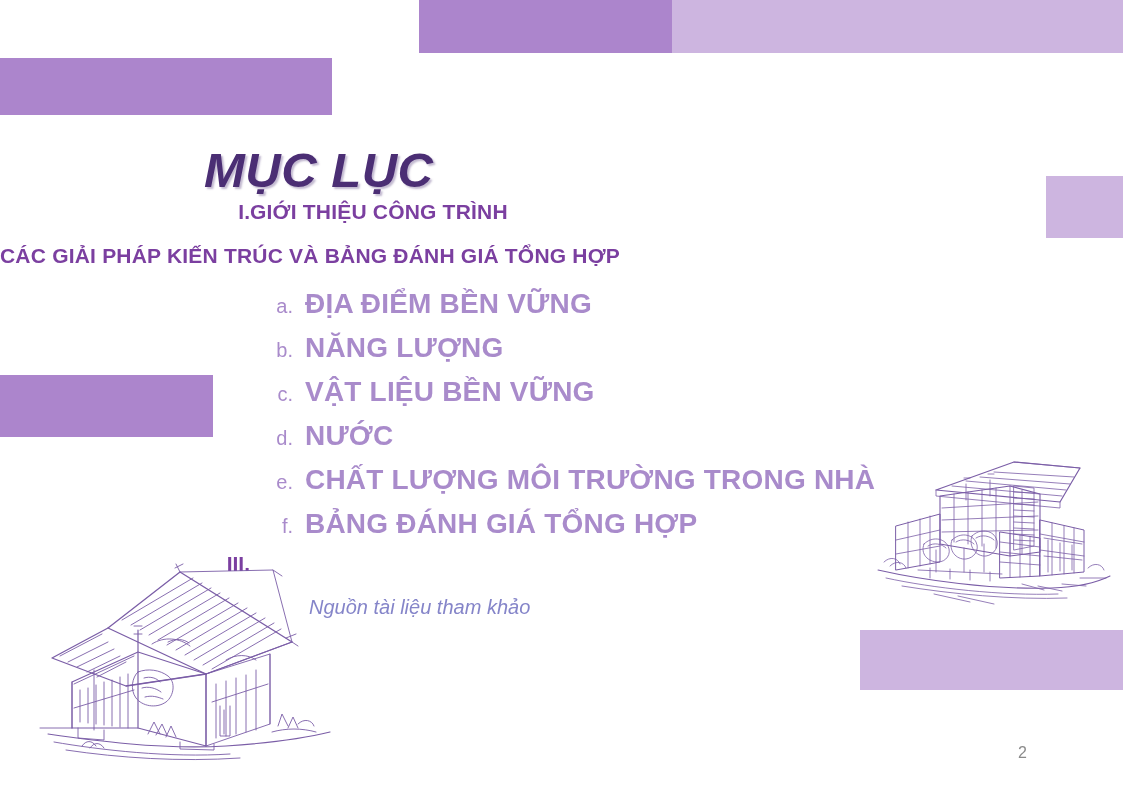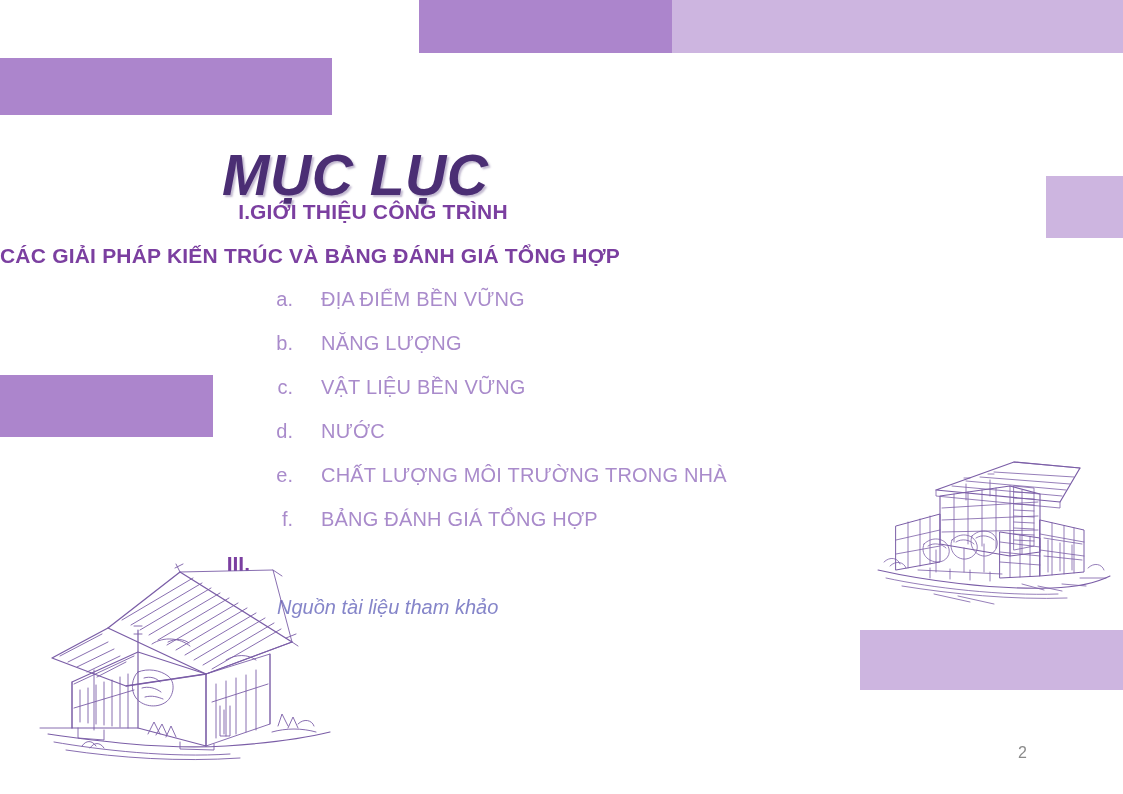--- a/index.html
+++ b/index.html
@@ -25,23 +25,23 @@
   .deco-top-dark   { left: 419px; top: 0px;   width: 253px; height: 53px; background: #AC85CC; }
   .deco-top-light  { left: 672px; top: 0px;   width: 451px; height: 53px; background: #CDB5E0; }
   .deco-left-upper { left: 0px;   top: 58px;  width: 332px; height: 57px; background: #AC85CC; }
   .deco-left-mid   { left: 0px;   top: 375px; width: 213px; height: 62px; background: #AC85CC; }
   .deco-right-sm   { left: 1046px;top: 176px; width: 77px;  height: 62px; background: #CDB5E0; }
   .deco-bot-right  { left: 860px; top: 630px; width: 263px; height: 60px; background: #CDB5E0; }
 
   
   .title {
     position: absolute;
-    left: 222px;
+    left: 204px;
     top: 142px;
-    font-size: 57px;
+    font-size: 49px;
     font-weight: bold;
     font-style: italic;
     color: #4B2E74;
     letter-spacing: 0.5px;
     text-shadow: 2px 2px 2px rgba(120,100,150,0.45);
     white-space: nowrap;
   }
 
   
   .toc {
@@ -81,29 +81,29 @@
 
   
   .lvl2 { height: 44px; }
   .lvl2 .marker {
     width: 293px;
     font-size: 20px;
     font-weight: normal;
     color: #A98BCB;
   }
   .lvl2 .label {
-    margin-left: 28px;
-    font-size: 20px;
-    font-weight: normal;
+    margin-left: 12px;
+    font-size: 28px;
+    font-weight: bold;
     color: #A98BCB;
     letter-spacing: 0.2px;
   }
 
   
-  .note { height: 44px; }
+  .note { height: 44px; padding-left: 32px; }
   .note .marker { width: 265px; }
   .note .label {
     margin-left: 12px;
     font-size: 20px;
     font-style: italic;
     color: #8585C9;
   }
 
   
   .sketch {

